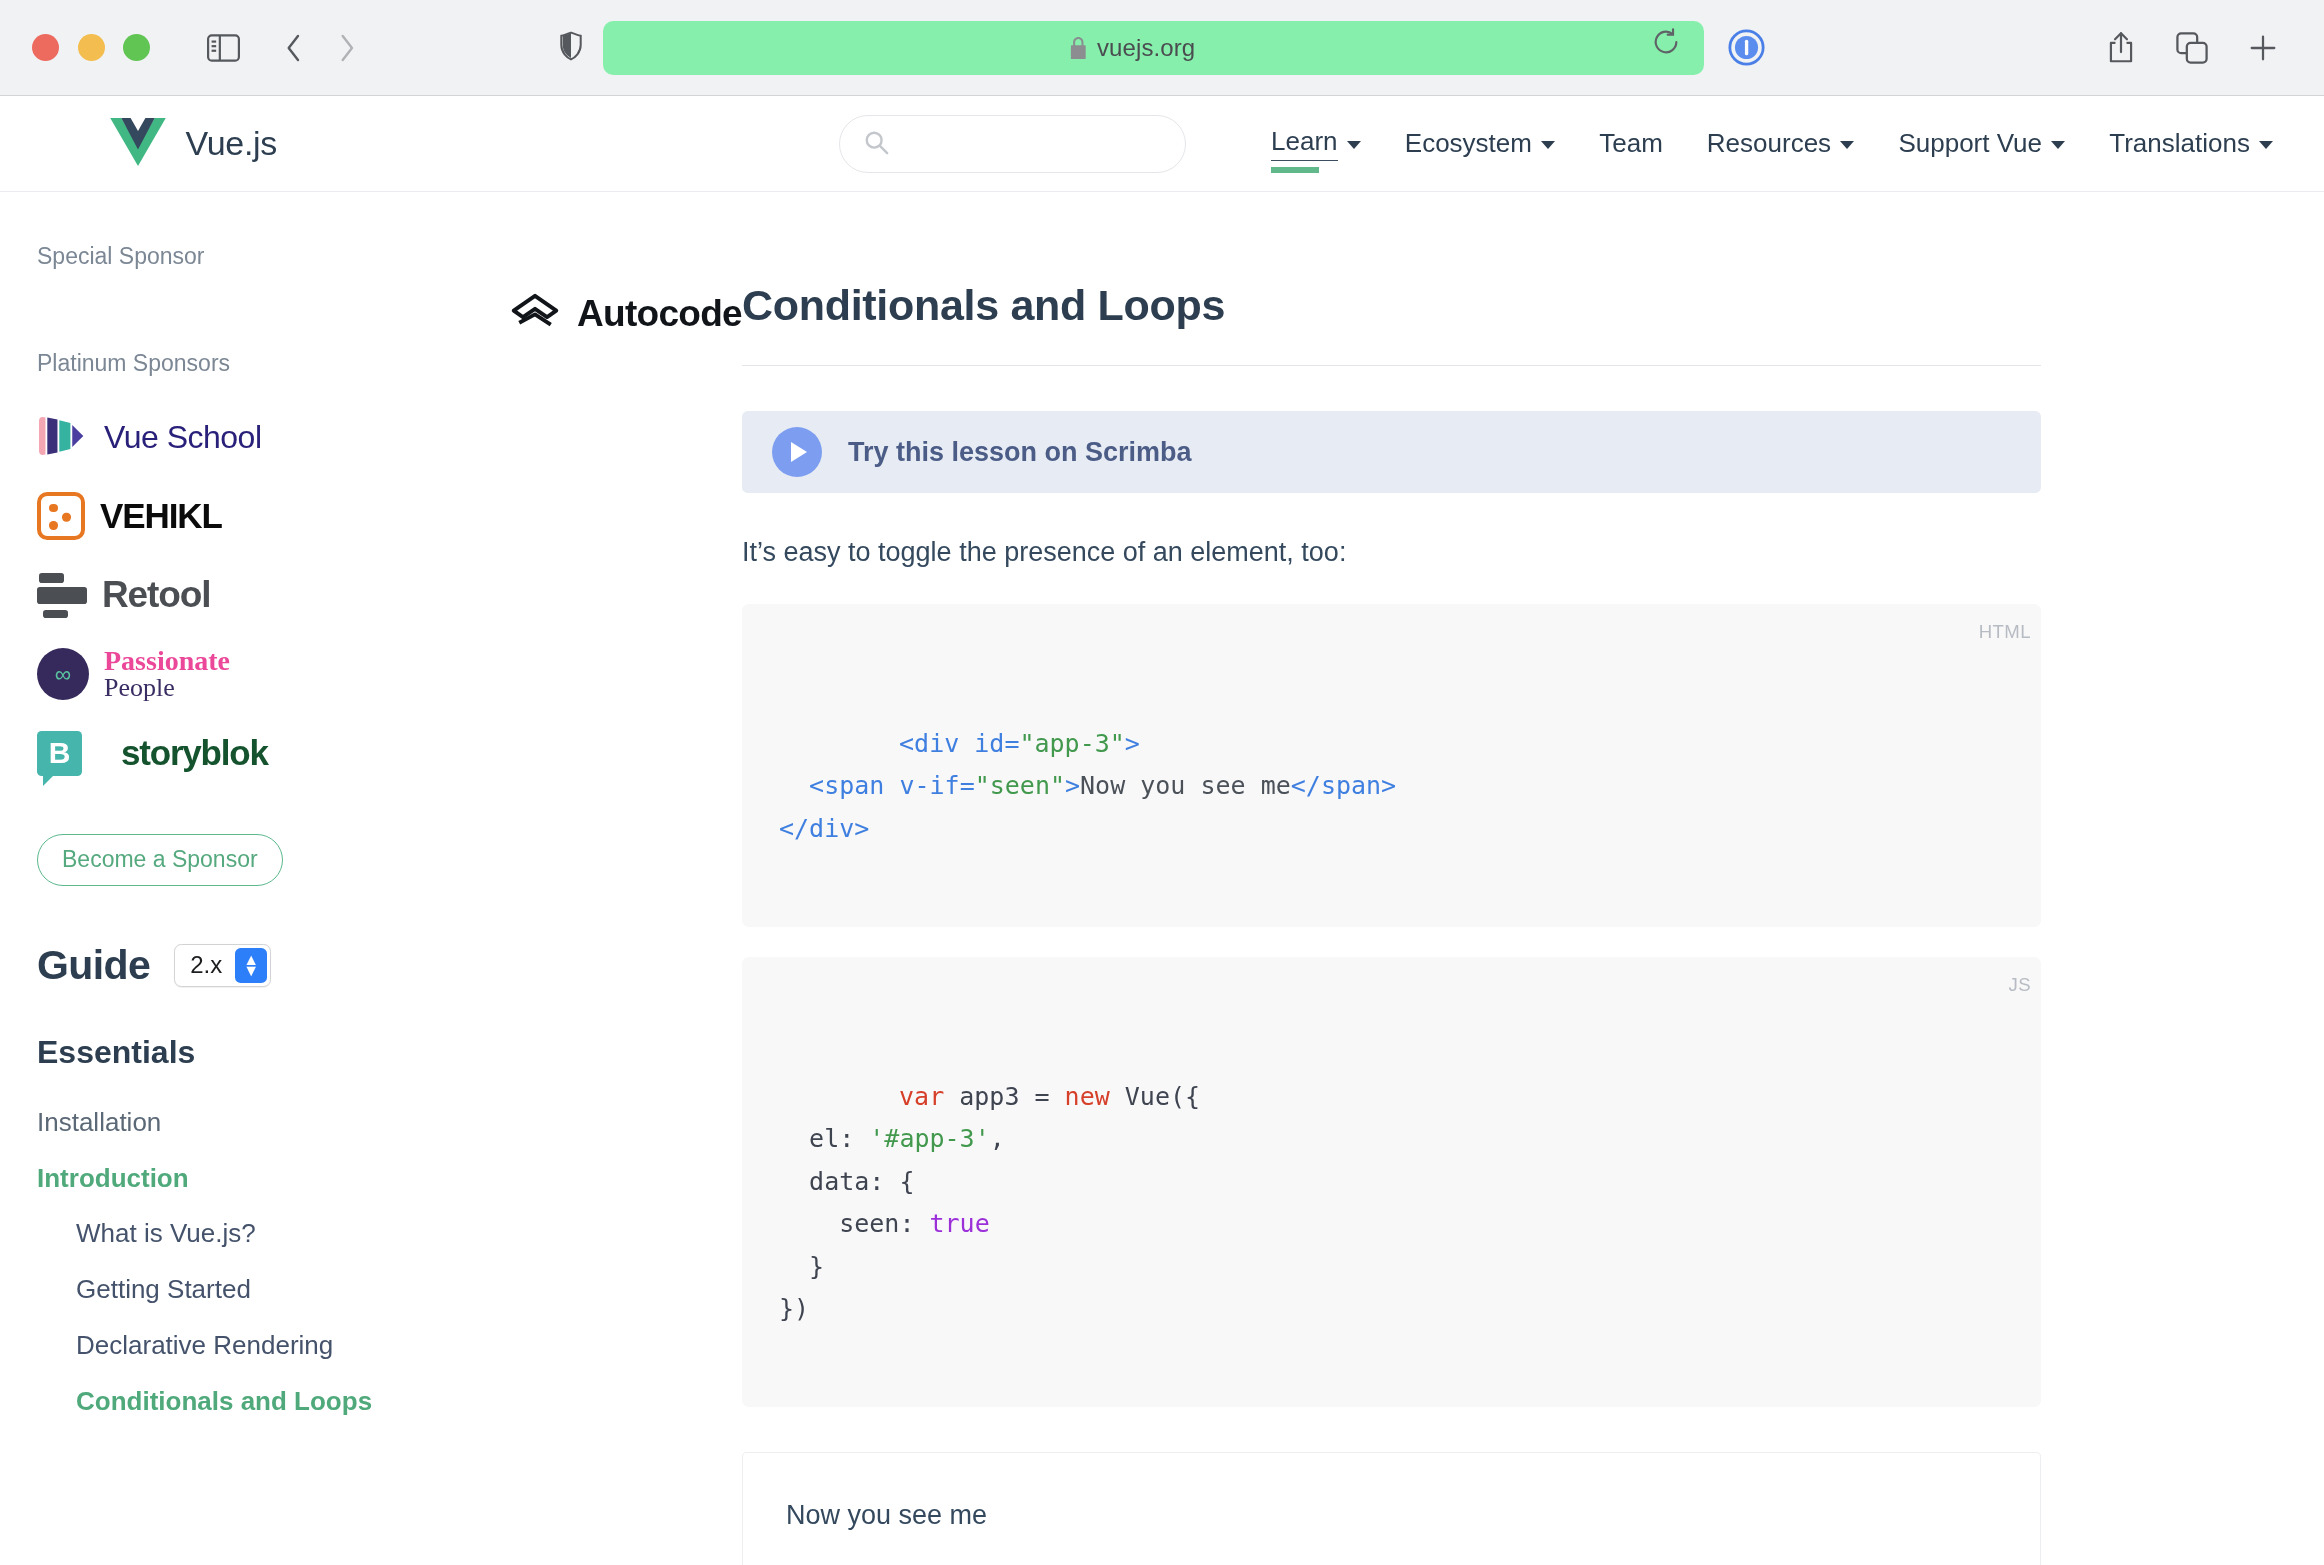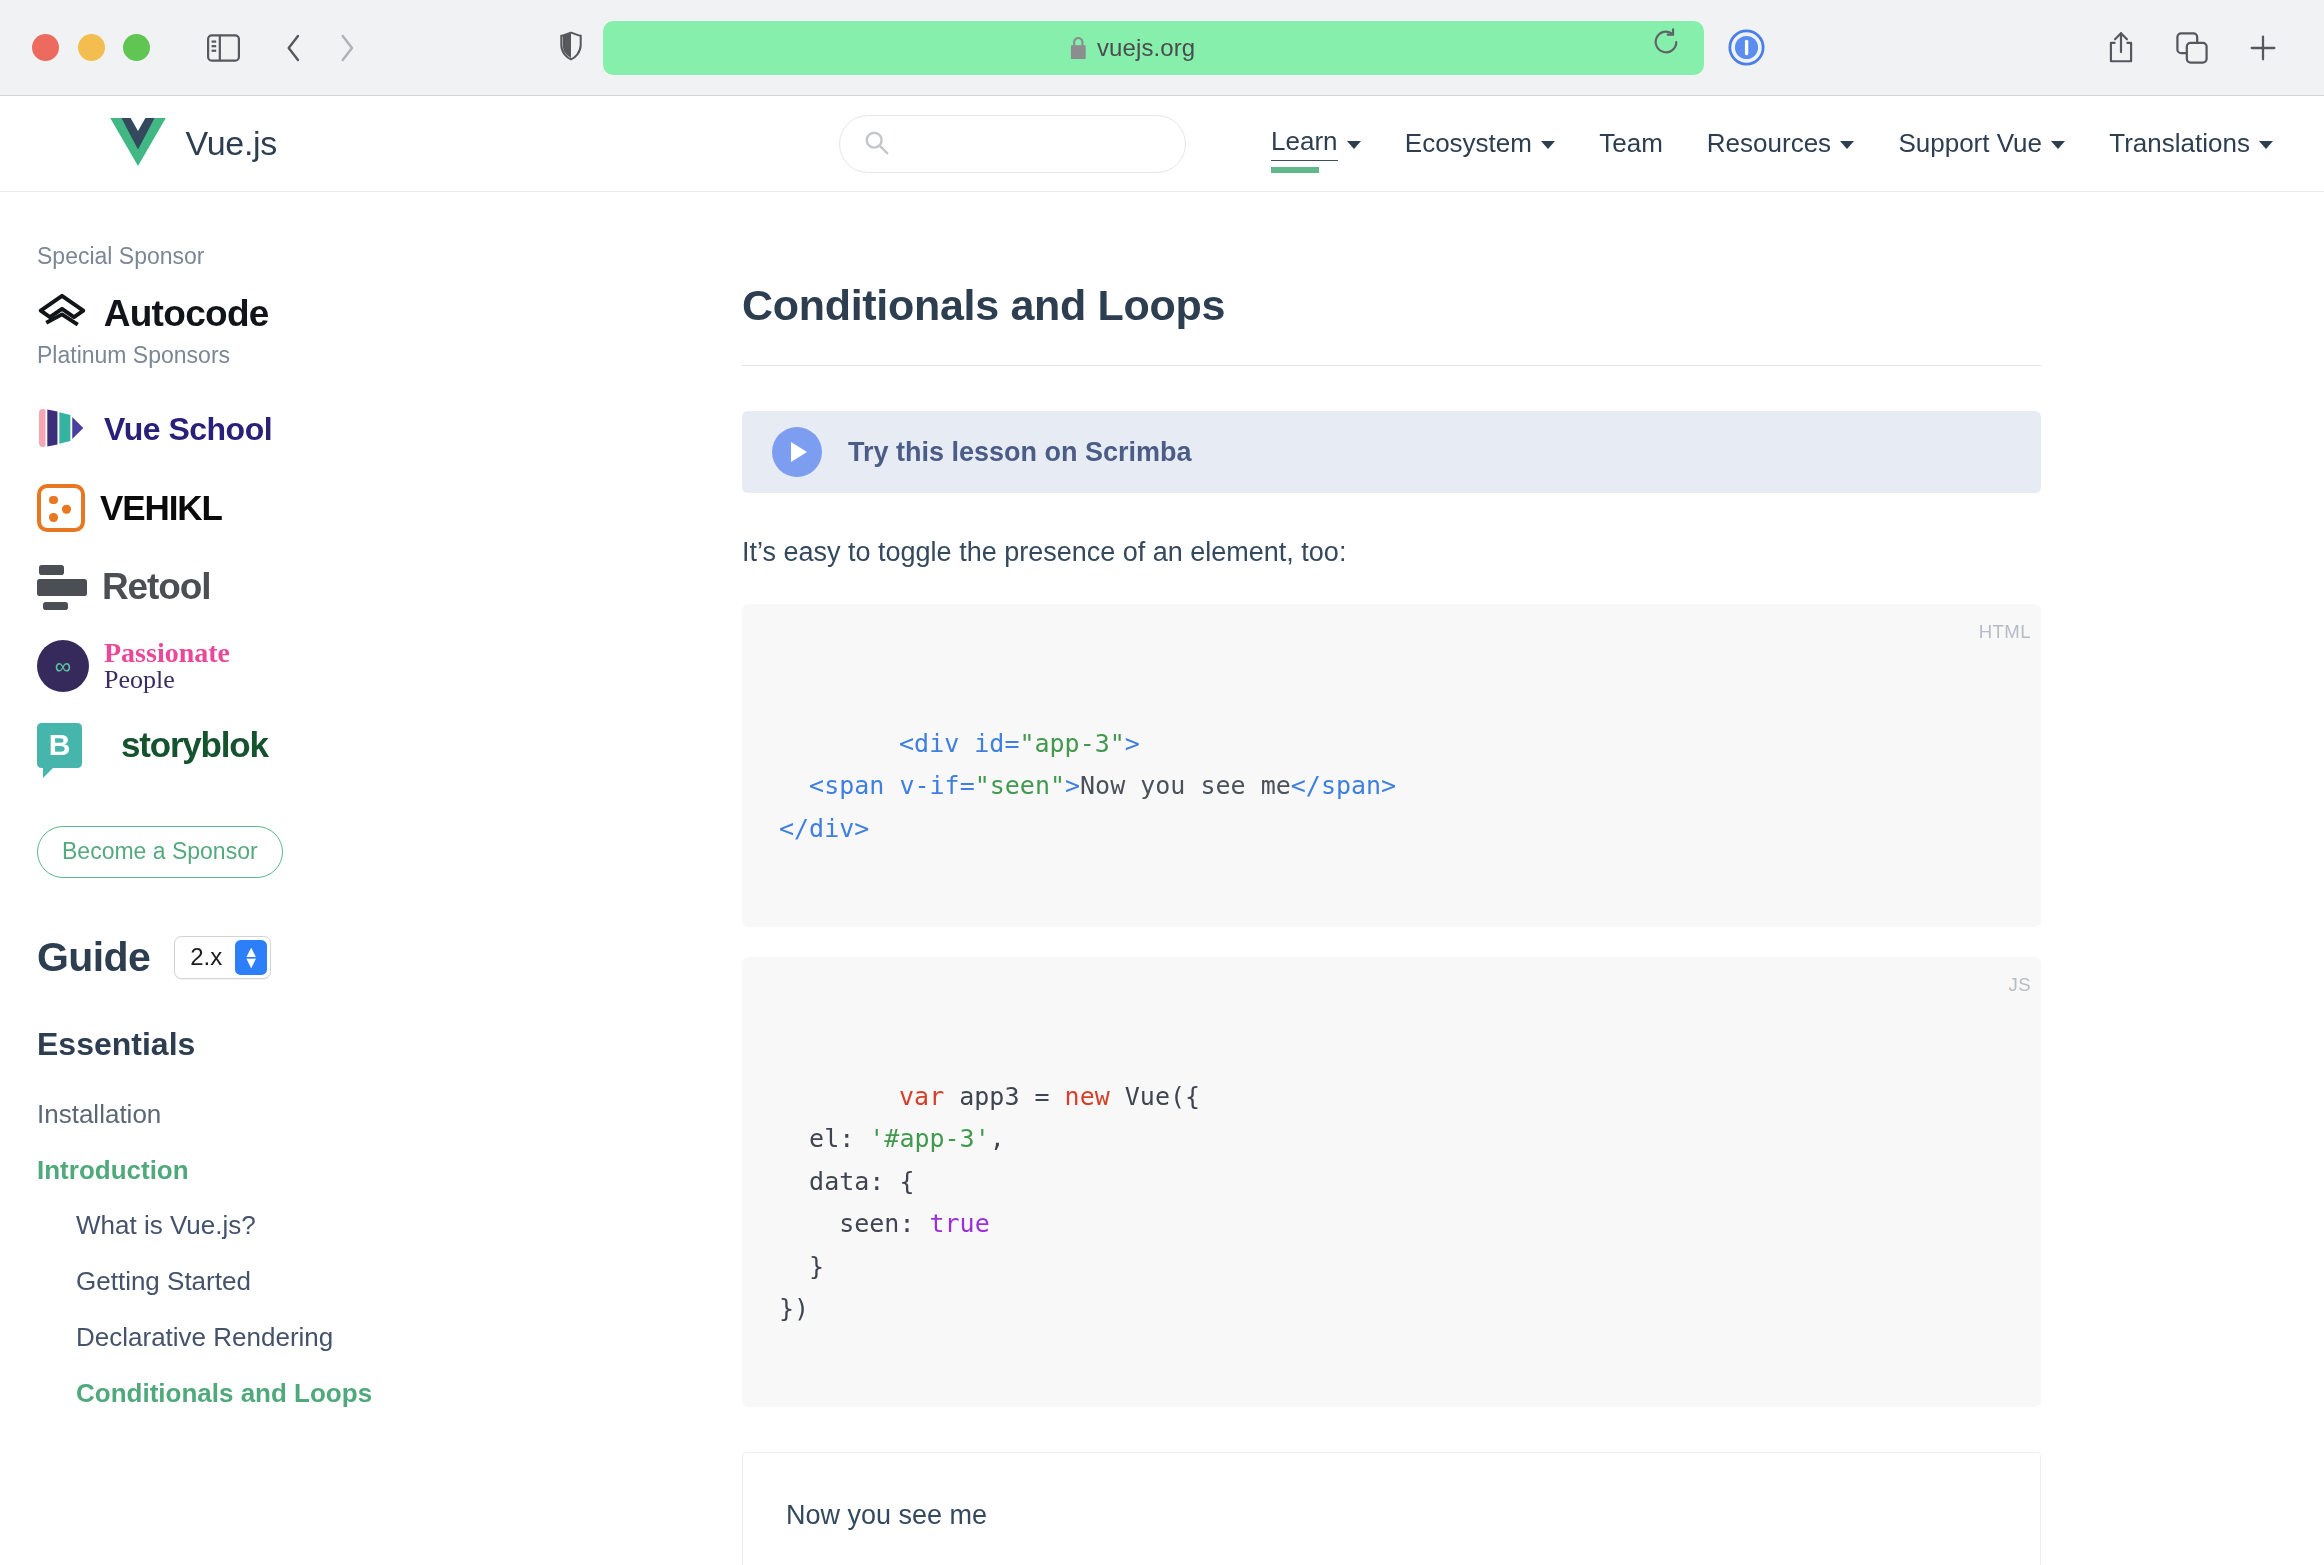--- a/index.html
+++ b/index.html
@@ -158,29 +158,29 @@
     background: #fff;
     overflow: hidden;
   }
   .sponsor-label {
     font-size: 23px; color: #7b8794;
     margin-bottom: 20.4px;
   }
   .sponsor-label.second { }
 
   .sponsor-row { display: flex; align-items: center; gap: 16.7px; }
-  .sponsor-autocode { margin-bottom: 4px; }
+  .sponsor-autocode { margin-bottom: 12px; justify-content: flex-end; }
   .autocode-name {
     font-size: 37px; font-weight: bold; color: #111418;
     letter-spacing: -0.7px;
   }
 
   .plat-item { height: 79px; display: flex; align-items: center; gap: 15px; }
   .vueschool-name {
-    font-size: 32px; font-weight: bold; color: #29207a;
+    font-size: 32px; font-weight: normal; color: #29207a;
     letter-spacing: -0.5px;
   }
   .vehikl-box {
     width: 48px; height: 48px;
     border: 4.6px solid #e87722; border-radius: 10.2px;
     position: relative; flex: none;
   }
   .vehikl-box::before, .vehikl-box::after {
     content: ""; position: absolute; background: #e87722;
     border-radius: 50%;

